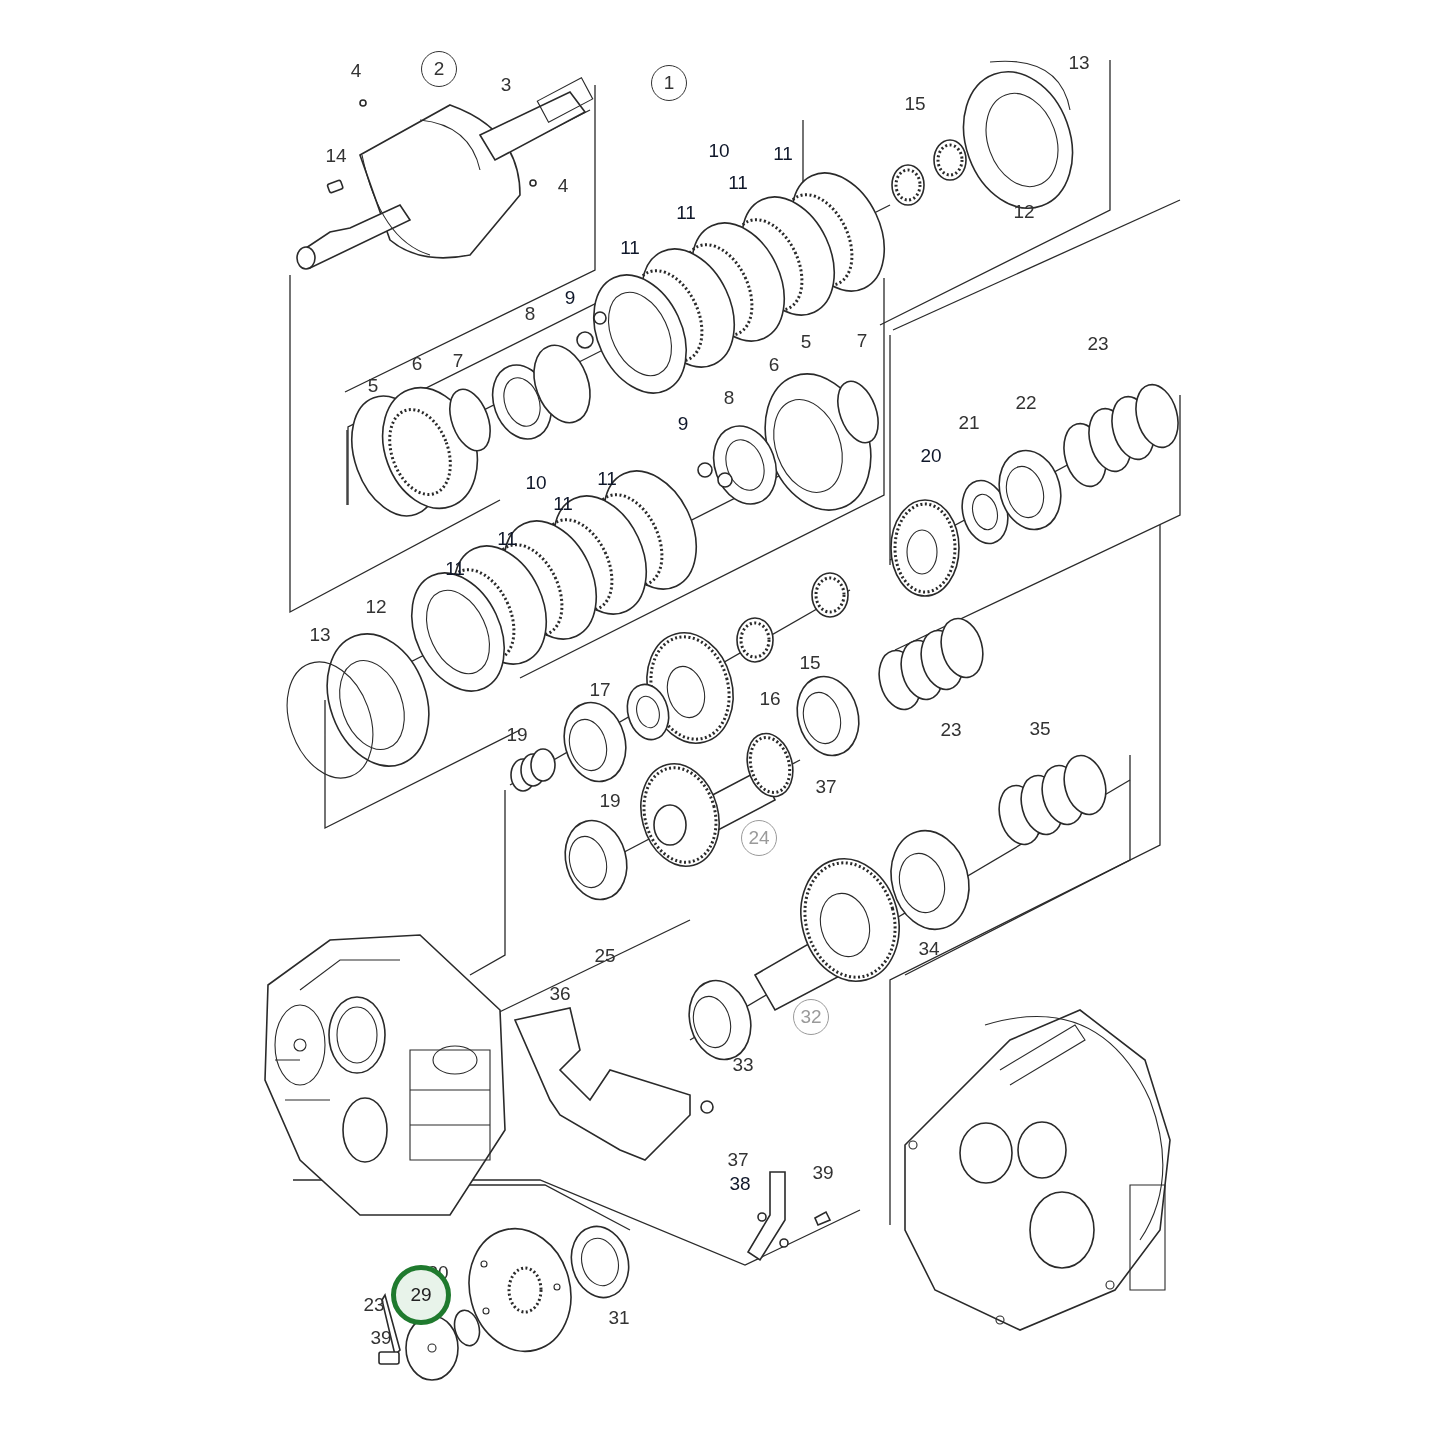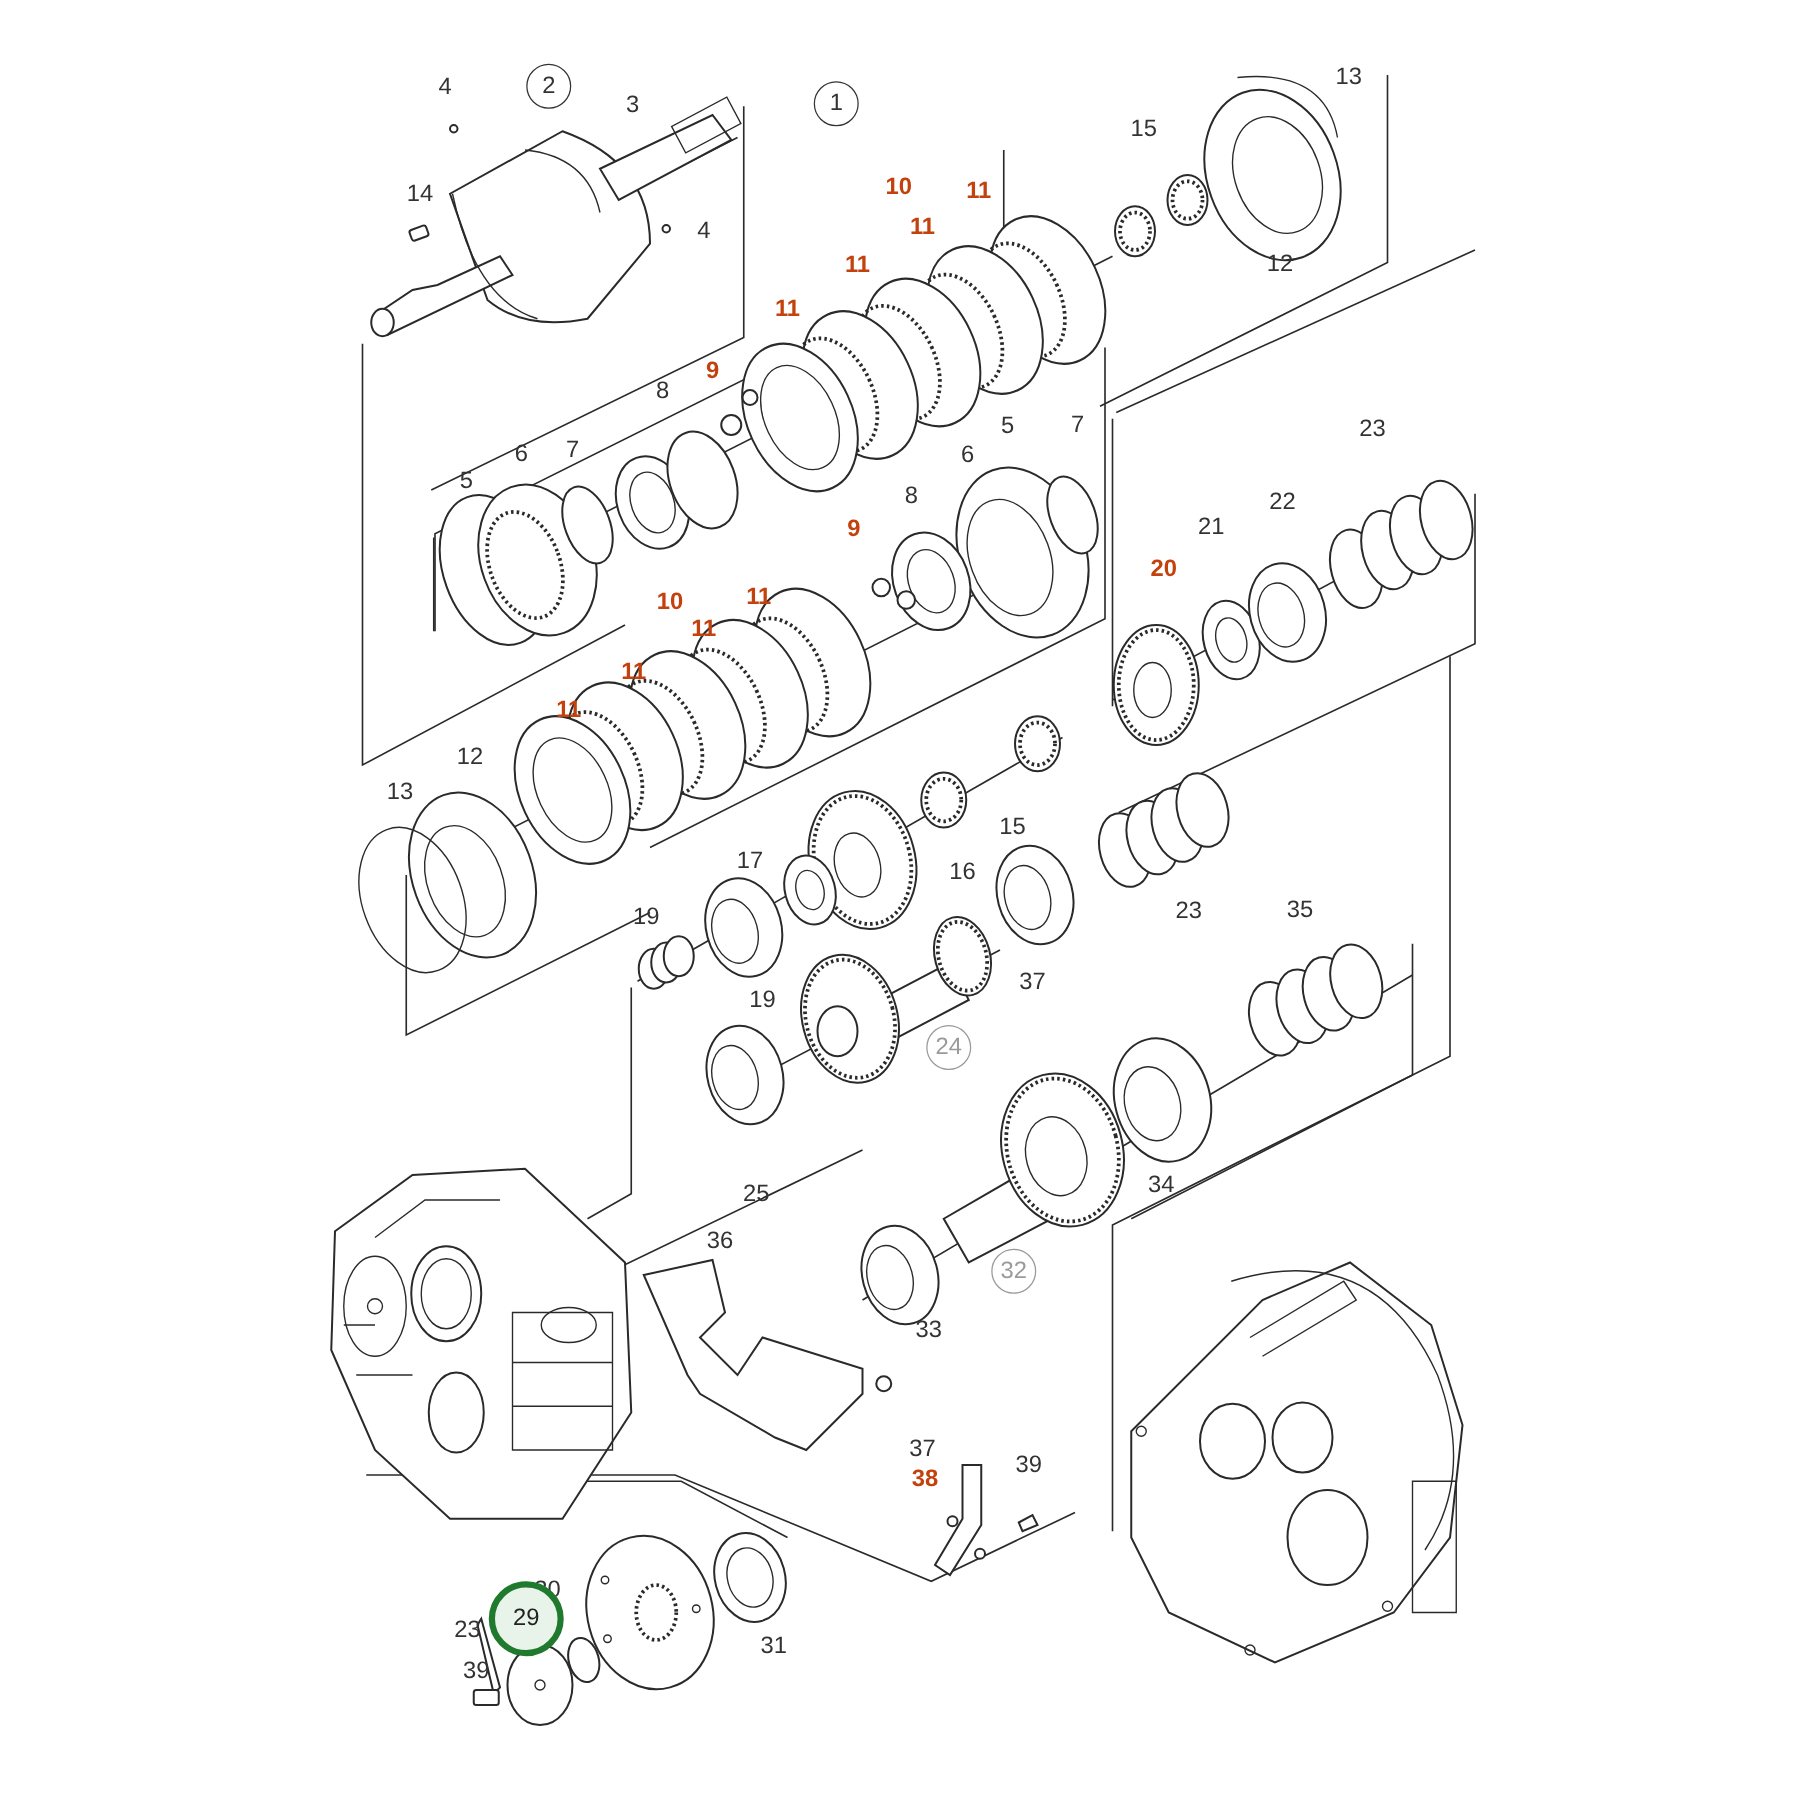--- a/index.html
+++ b/index.html
@@ -3,21 +3,21 @@
 <meta charset="utf-8">
 <style>
   html, body { margin: 0; padding: 0; background: #ffffff; }
   body { width: 1445px; height: 1445px; position: relative; overflow: hidden; font-family: "Liberation Sans", sans-serif; }
   #diagram { position: absolute; left: 0; top: 0; width: 1445px; height: 1445px; }
   .ln { stroke: #2a2a2a; stroke-width: 1.3; fill: none; }
   .part { stroke: #2a2a2a; stroke-width: 1.6; fill: #ffffff; }
   .part-thin { stroke: #2a2a2a; stroke-width: 1.1; fill: none; }
   .teeth { stroke: #2a2a2a; stroke-width: 3; fill: none; stroke-dasharray: 2 2.5; }
   .lbl { position: absolute; font-size: 19px; color: #333333; line-height: 1; transform: translate(-50%, -50%); white-space: nowrap; }
-  .lbl.gray { color: #c2410c; font-weight: bold; }
+  .lbl.gray { color: #0f172a; }
   .circ { position: absolute; width: 34px; height: 34px; border: 1.6px solid #333; border-radius: 50%; transform: translate(-50%, -50%); display: flex; align-items: center; justify-content: center; font-size: 19px; color: #333; background: #fff; }
   .circ.gray { border-color: #9a9a9a; color: #9a9a9a; }
   .highlight { position: absolute; width: 50px; height: 50px; border: 5px solid #1f7a2e; border-radius: 50%; background: #e8f3ea; transform: translate(-50%, -50%); display: flex; align-items: center; justify-content: center; font-size: 19px; color: #222; }
 </style>
 </head>
 <body>
 
 <svg id="diagram" viewBox="0 0 1445 1445" xmlns="http://www.w3.org/2000/svg">
 
   <g>
@@ -291,21 +291,21 @@
     <div class="lbl" style="left: 810px; top: 662px;">15</div>
     <div class="lbl" style="left: 600px; top: 689px;">17</div>
     <div class="lbl" style="left: 770px; top: 698px;">16</div>
     <div class="lbl" style="left: 951px; top: 729px;">23</div>
     <div class="lbl" style="left: 517px; top: 734px;">19</div>
     <div class="lbl" style="left: 1040px; top: 728px;">35</div>
     <div class="lbl" style="left: 610px; top: 800px;">19</div>
     <div class="lbl" style="left: 826px; top: 786px;">37</div>
     <div class="lbl" style="left: 605px; top: 927px; margin-top: 28px;">25</div>
     <div class="lbl" style="left: 929px; top: 948px;">34</div>
-    <div class="lbl" style="left: 560px; top: 993px; margin-left: 16px;">36</div>
+    <div class="lbl" style="left: 560px; top: 993px;">36</div>
     <div class="lbl" style="left: 743px; top: 1064px;">33</div>
     <div class="lbl" style="left: 706px; top: 1159px; margin-left: 32px;">37</div>
     <div class="lbl gray" style="left: 740px; top: 1183px;">38</div>
     <div class="lbl" style="left: 823px; top: 1172px;">39</div>
     <div class="lbl" style="left: 438px; top: 1272px;">30</div>
     <div class="lbl" style="left: 374px; top: 1304px;">23</div>
     <div class="lbl" style="left: 619px; top: 1317px;">31</div>
     <div class="lbl" style="left: 381px; top: 1337px;">39</div>
   </div>
 

